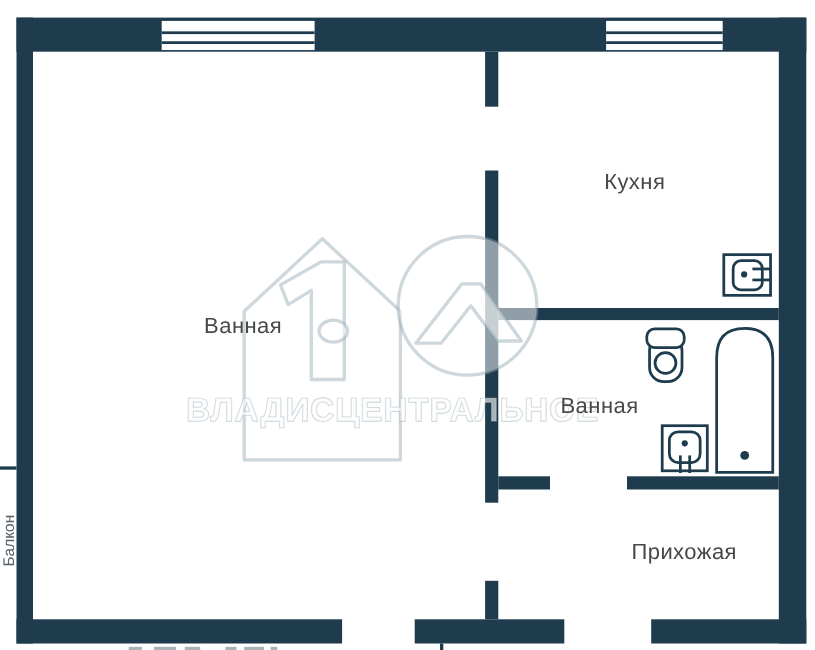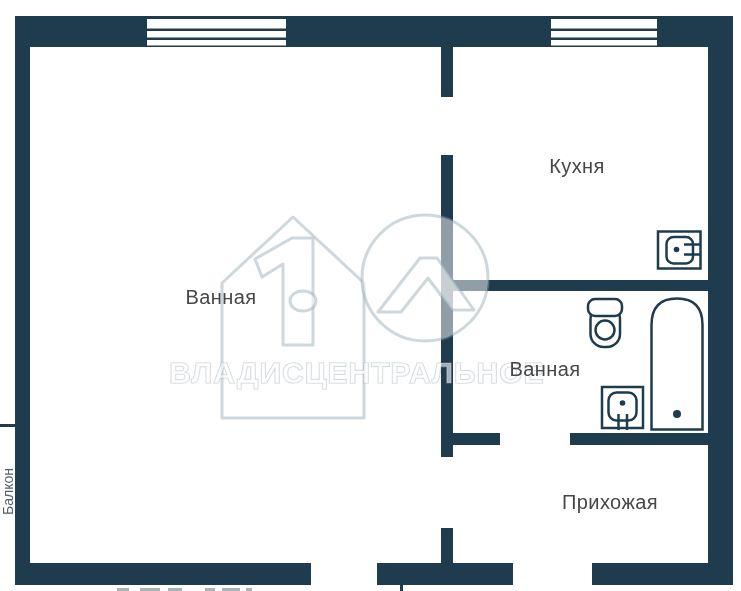--- a/index.html
+++ b/index.html
@@ -121,16 +121,16 @@
     <path class="wm-shape" d="M283,345 L283,264 L262,277 L255,259 L292,238 L313,238 L313,345 Z"></path>
     <ellipse class="wm-shape" cx="303" cy="301" rx="13" ry="10"></ellipse>
     <circle class="wm-shape" cx="425" cy="278" r="63"></circle>
     <path class="wm-shape" d="M378,312 L420,258 L437,258 L474,310 L452,310 L428,278 L401,312 Z"></path>
     <text class="wm-text" x="357" y="383" text-anchor="middle">ВЛАДИСЦЕНТРАЛЬНОЕ</text>
   </svg>
 
   <div class="room-label" style="left:151px;top:286px;">Ванная</div>
   <div class="room-label" style="left:507px;top:155px;">Кухня</div>
   <div class="room-label" style="left:475px;top:358px;">Ванная</div>
-  <div class="room-label" style="left:540px;top:491px;">Прихожая</div>
+  <div class="room-label" style="left:552px;top:491px;">Прихожая</div>
   <div class="balcony-label">Балкон</div>
 
 </div>
 
 </body></html>

